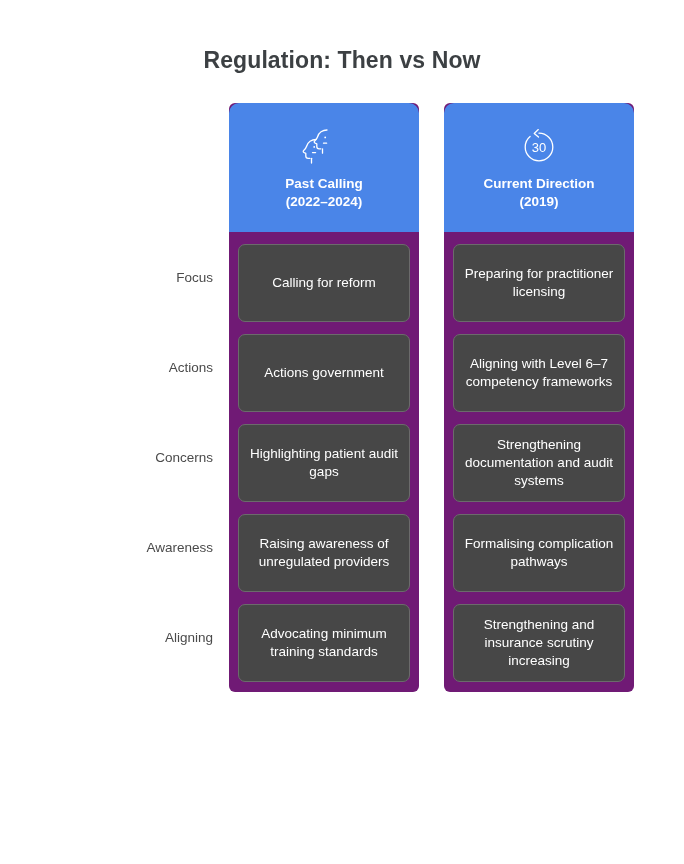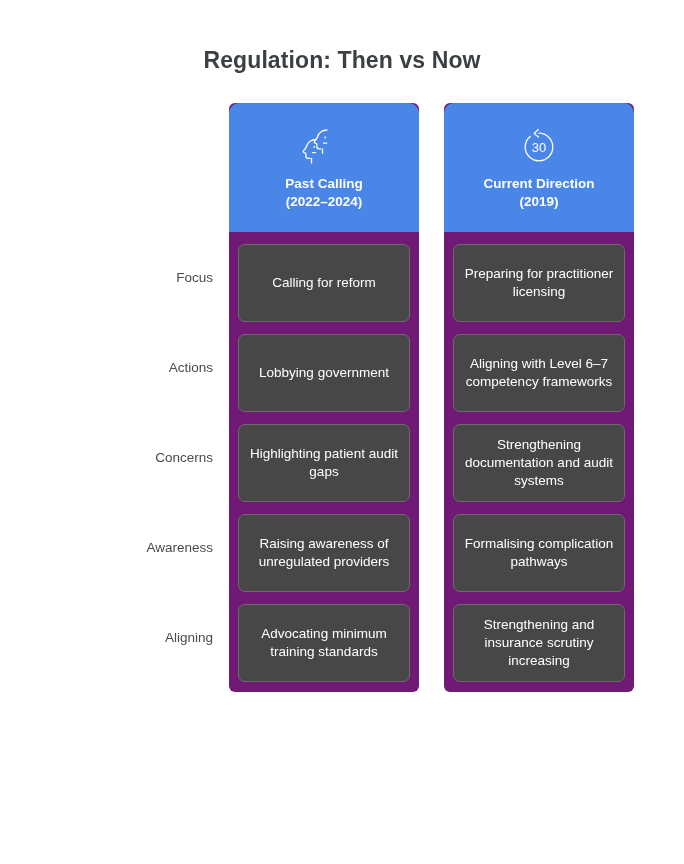--- a/index.html
+++ b/index.html
@@ -164,21 +164,21 @@
             <path d="M11.5 25.6h3.1"></path>
           </svg>
         </div>
         <div class="panel-title">
           <span>Past Calling</span><br>
           <span>(2022–2024)</span>
         </div>
       </div>
       <div class="panel-body">
         <div class="cell">Calling for reform</div>
-        <div class="cell">Lobbying government</div>
+        <div class="cell">Actions government</div>
         <div class="cell">Highlighting patient audit gaps</div>
         <div class="cell">Raising awareness of unregulated providers</div>
         <div class="cell">Advocating minimum training standards</div>
       </div>
     </div>
 
     <div class="col-panel">
       <div class="panel-header">
         <div class="panel-icon">
           <svg width="40" height="40" viewBox="0 0 40 40" fill="none" stroke="#ffffff" stroke-width="1.3" stroke-linecap="round" stroke-linejoin="round">

